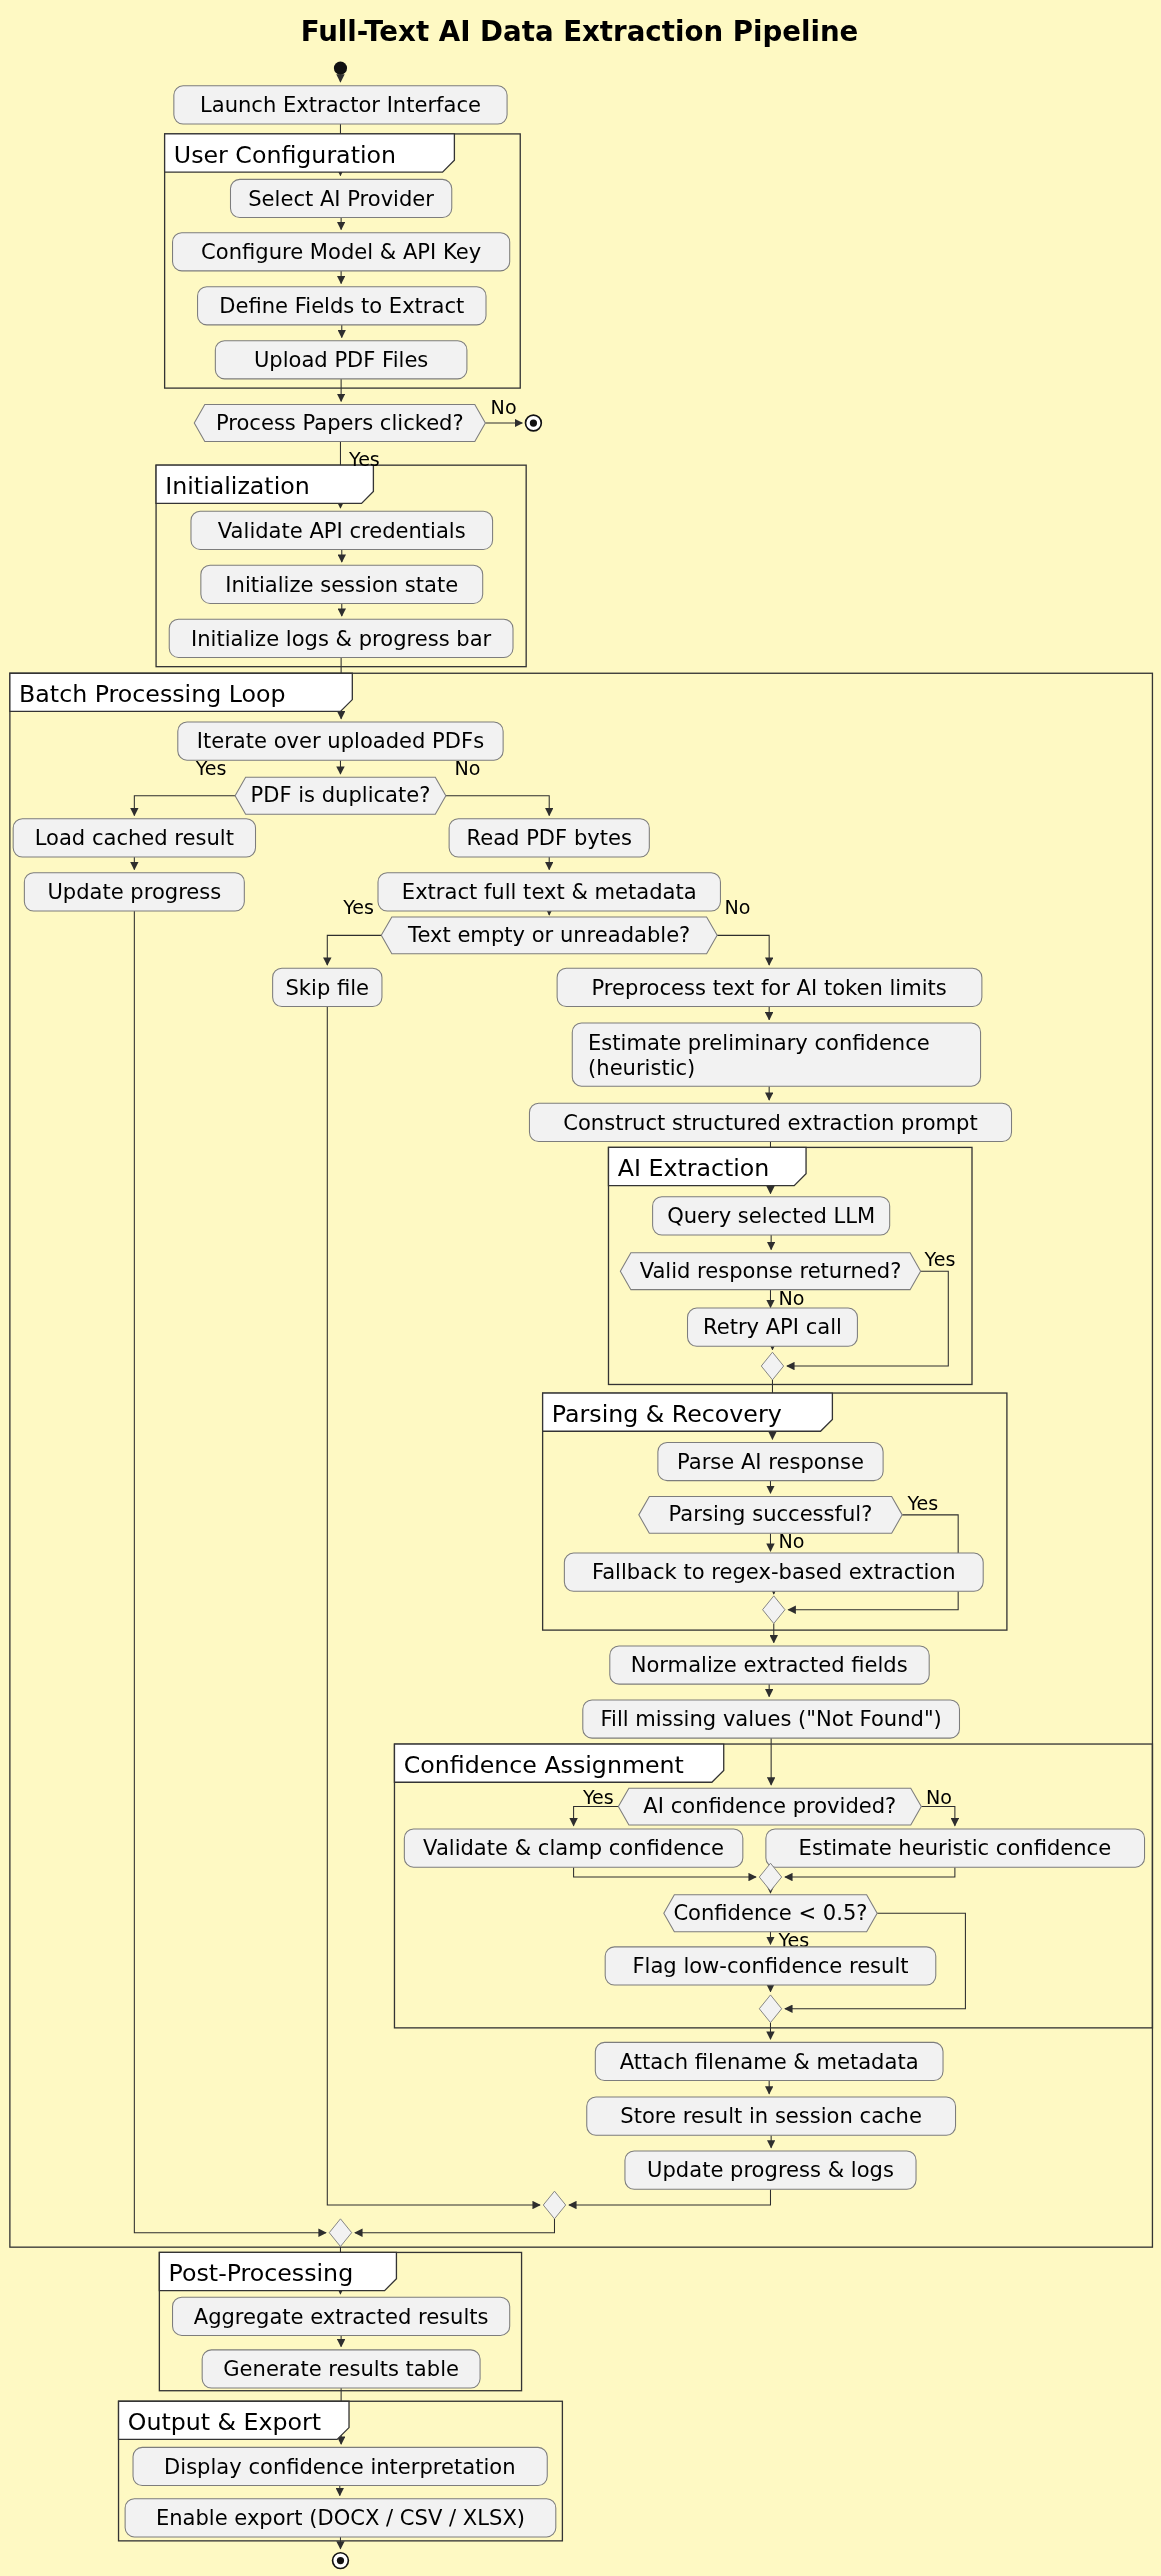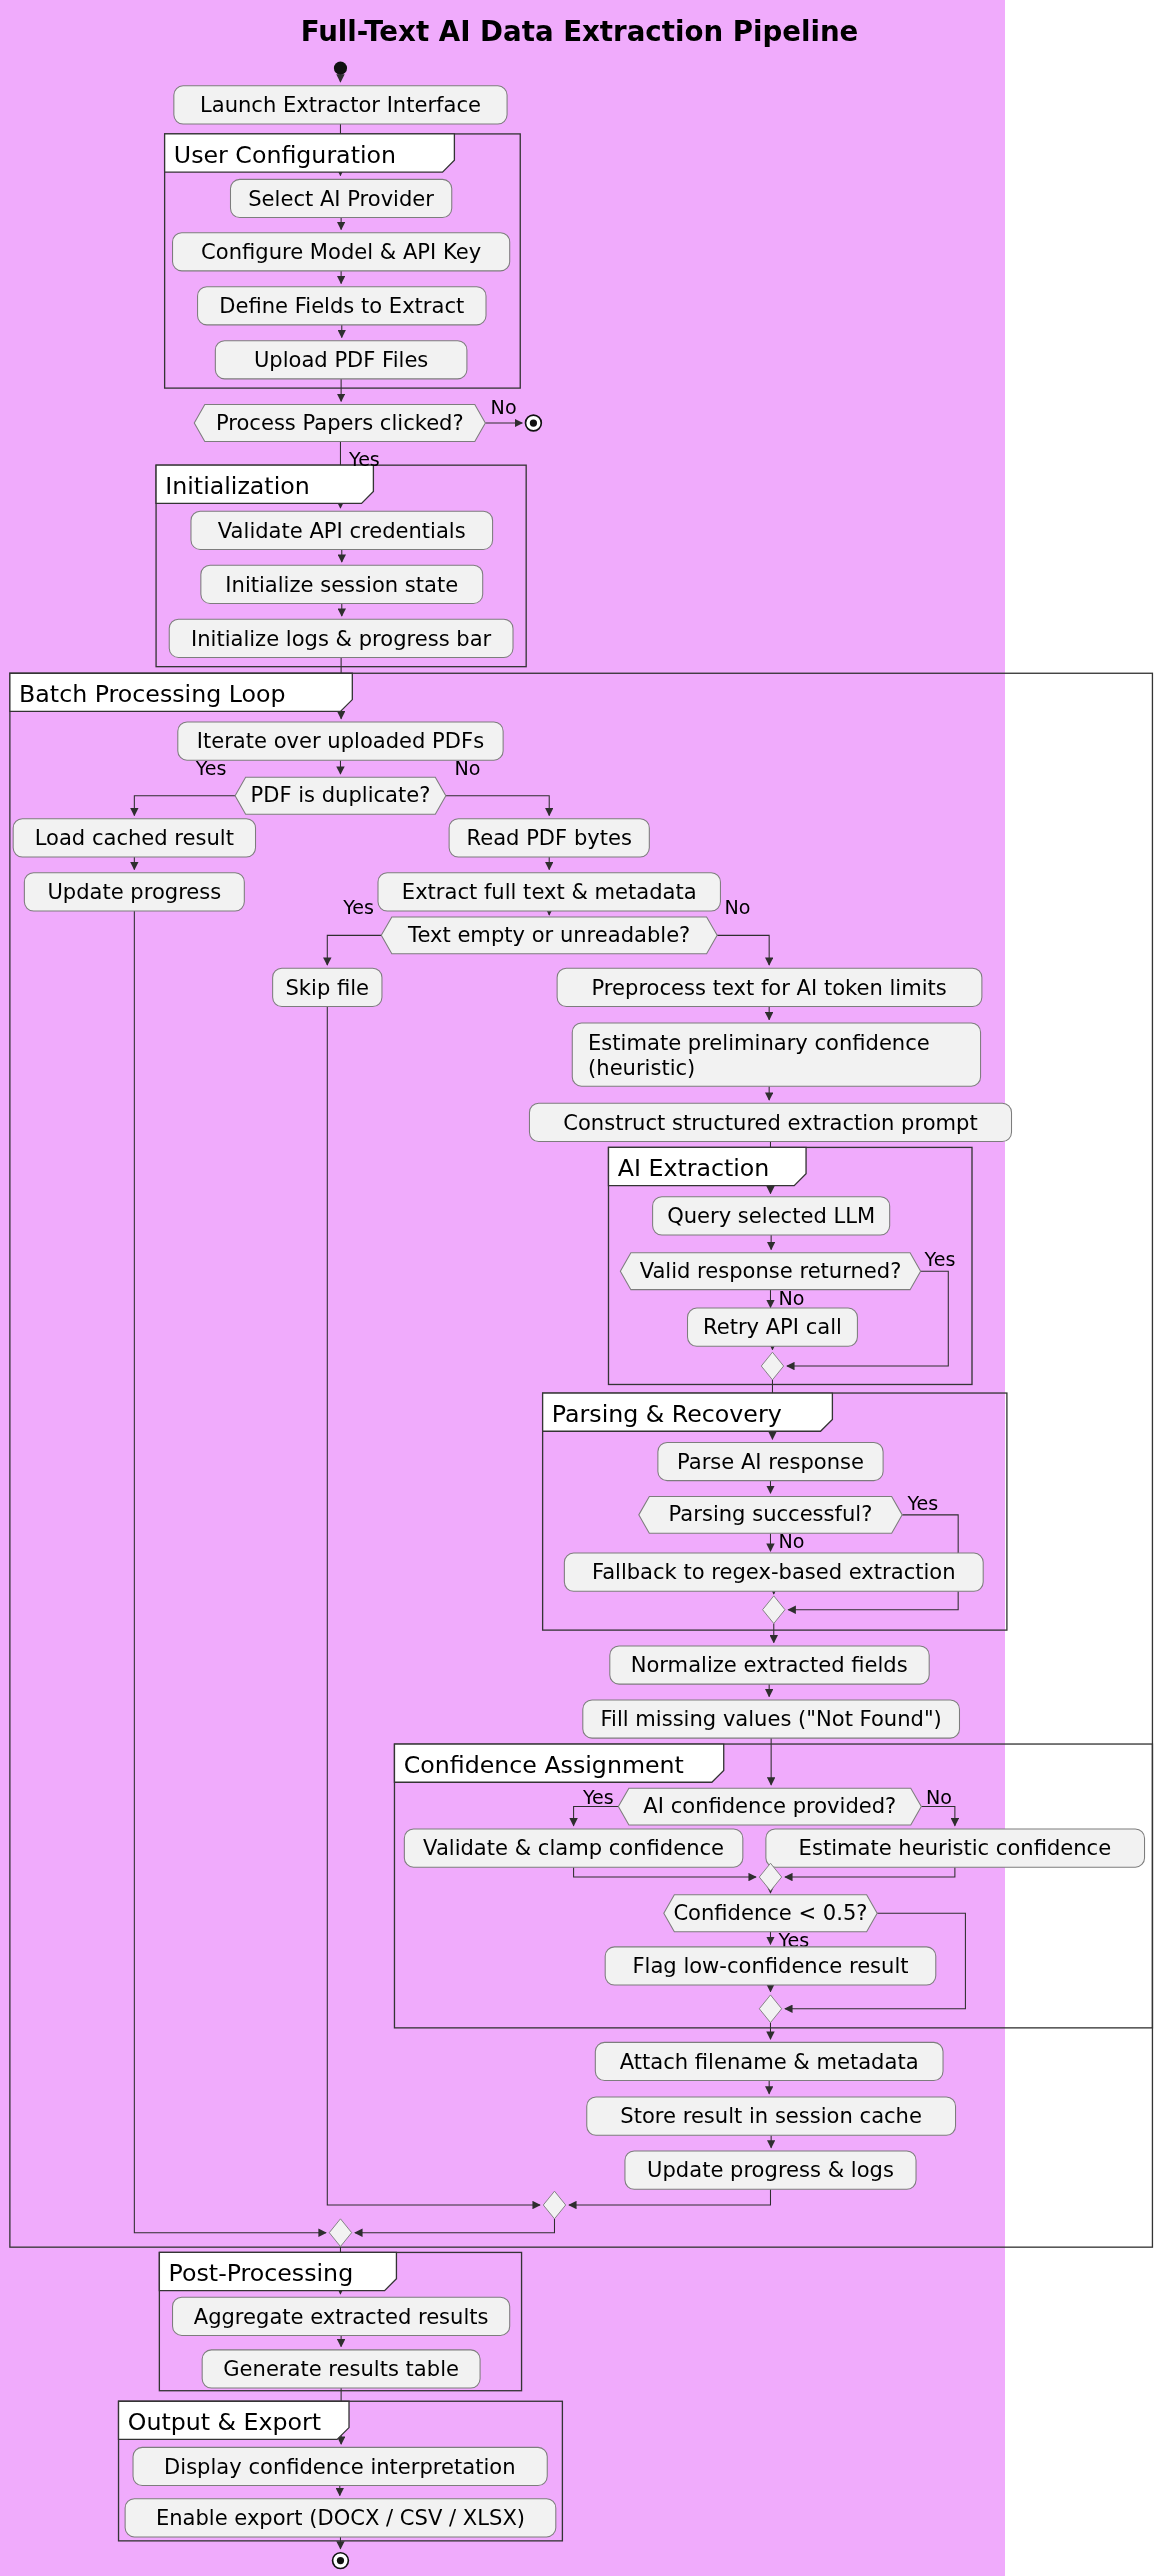--- a/index.html
+++ b/index.html
@@ -1,16 +1,16 @@
 <!DOCTYPE html>
 <html style="font-size:10.5px"><head>
 <meta charset="utf-8">
 <style>
   html,body{margin:0;padding:0;background:#ffffff;}
-  #stage{position:relative;width:1005px;height:2576px;background:#f0abfc;text-align:right;}
+  #stage{position:relative;width:1161px;height:2576px;background:#fef9c3;text-align:right;}
   svg{display:block;}
   .act{fill:#f2f2f2;stroke:#7d7d7d;stroke-width:1.6;}
   .mrg{fill:#f2f2f2;stroke:#7d7d7d;stroke-width:1.4;}
   .part{fill:none;stroke:#343434;stroke-width:2;}
   .tab{fill:#ffffff;stroke:#343434;stroke-width:2;}
   .edge{fill:none;stroke:#2e2e2e;stroke-width:1.6;}
   .t{font:32px "DejaVu Sans", sans-serif;fill:#000;text-anchor:middle;}
   .tl{font:32px "DejaVu Sans", sans-serif;fill:#000;text-anchor:start;}
   .pt{font:36px "DejaVu Sans", sans-serif;fill:#000;text-anchor:start;}
   .lbl{font:29px "DejaVu Sans", sans-serif;fill:#000;text-anchor:start;}

